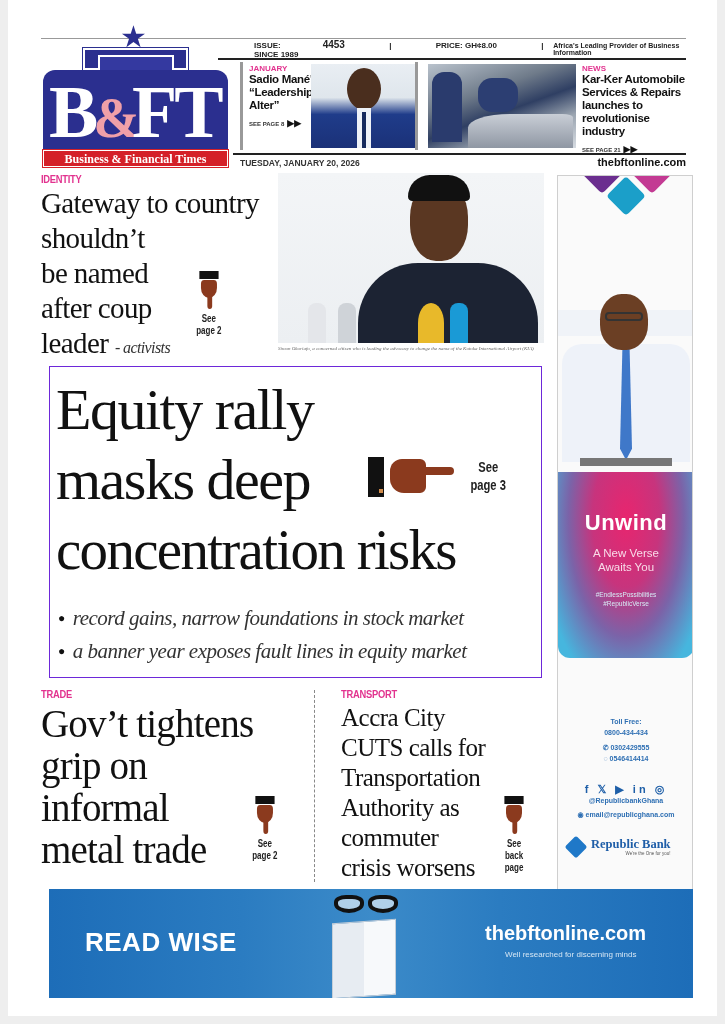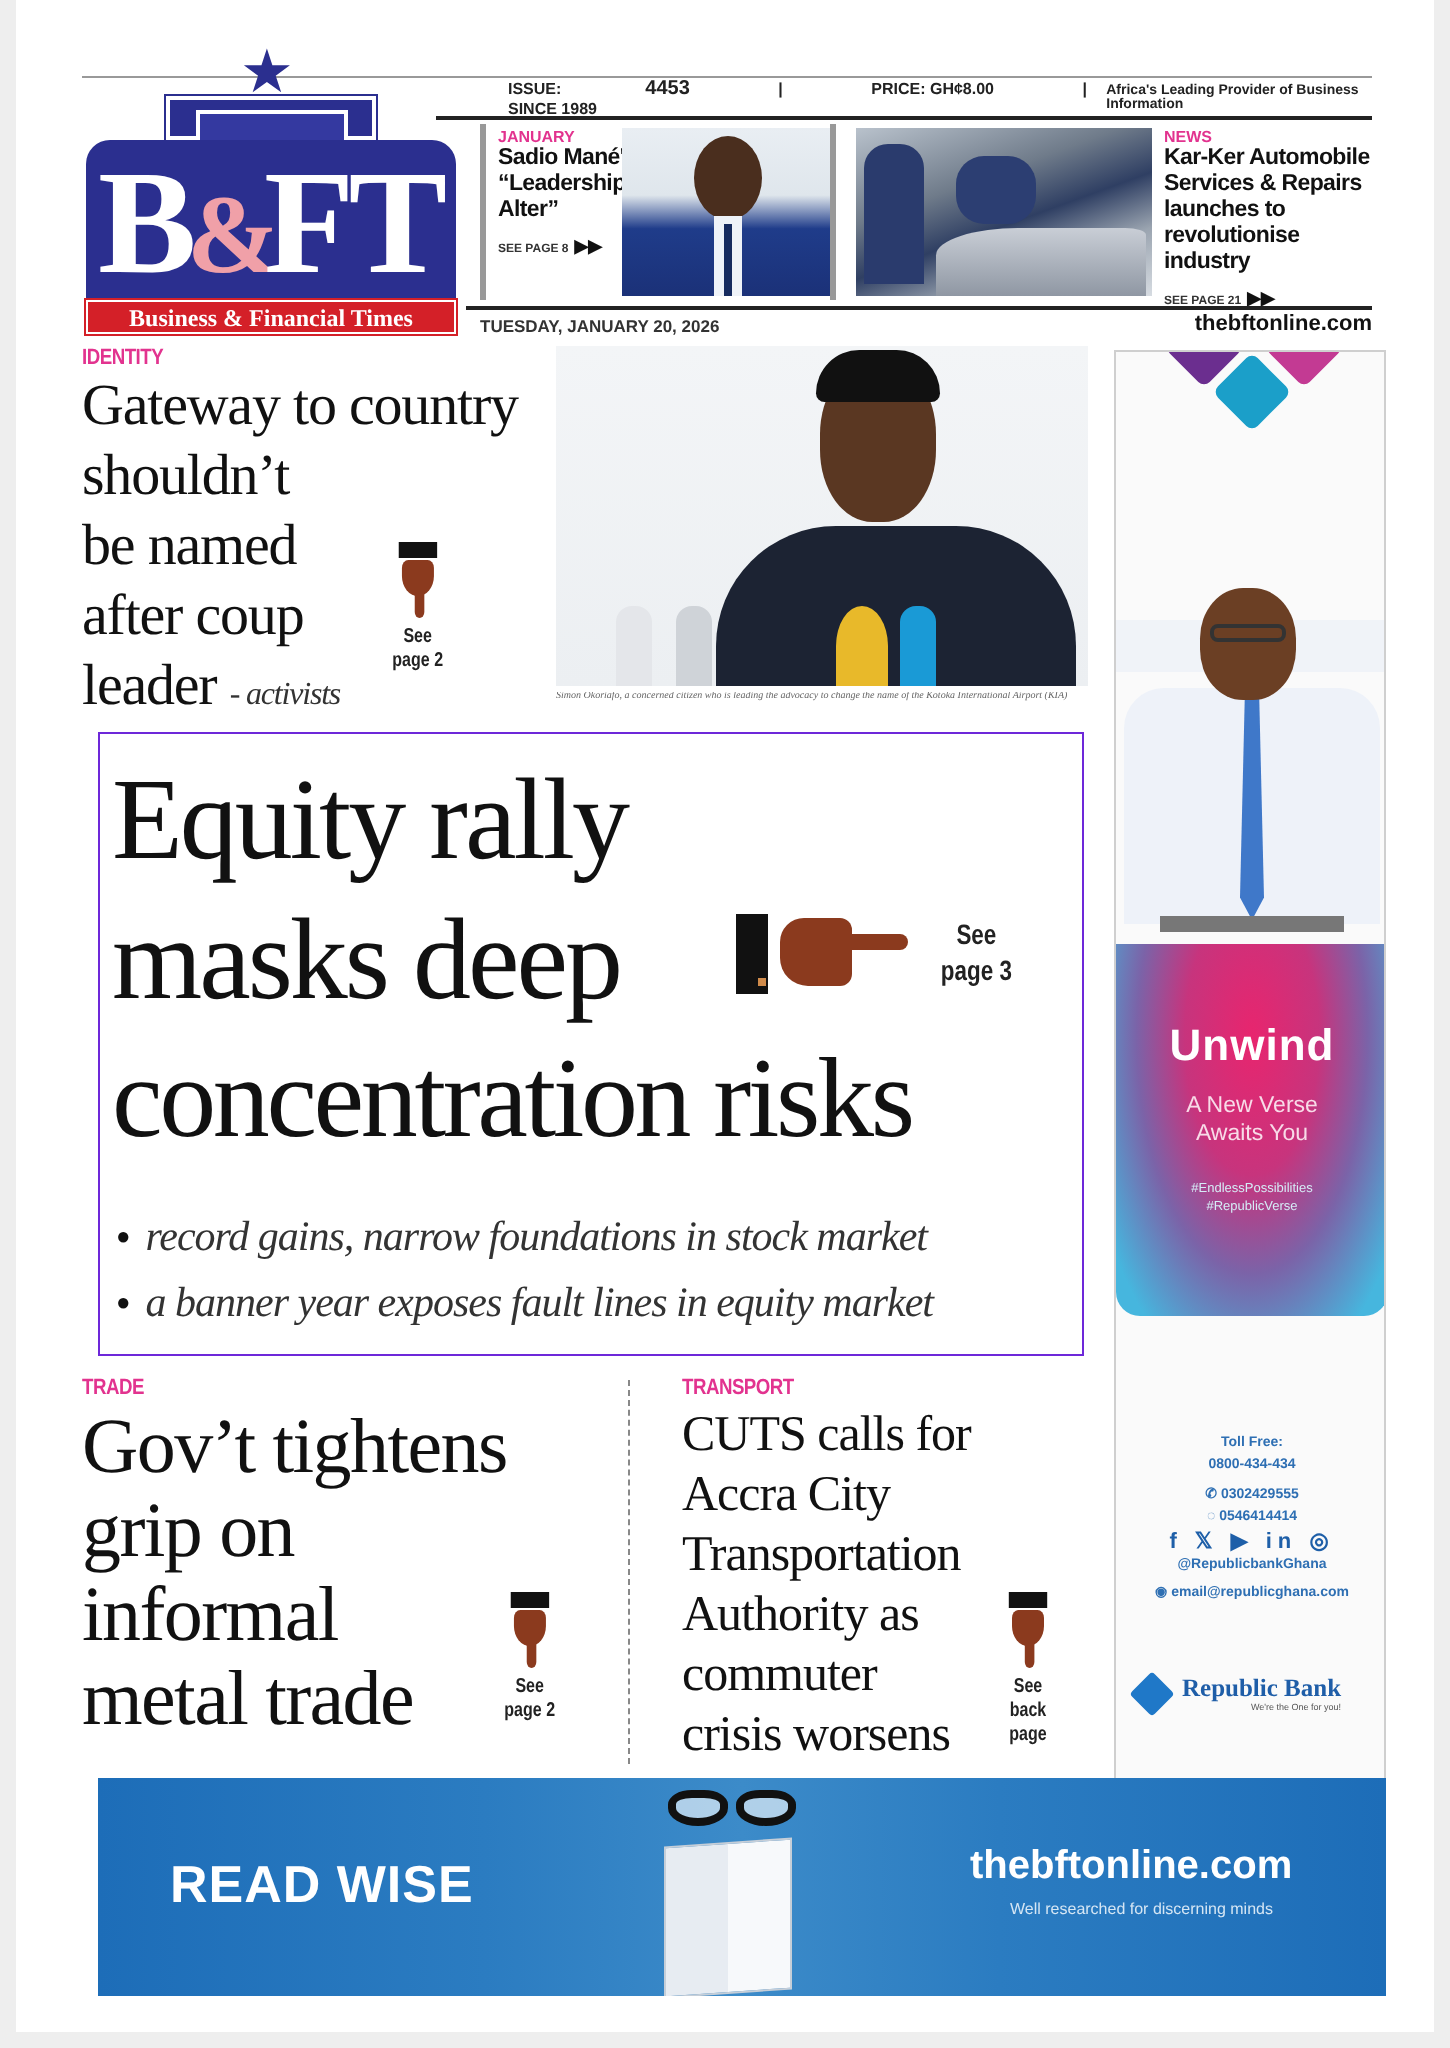--- a/index.html
+++ b/index.html
@@ -97,21 +97,21 @@
   .man .glasses { position: absolute; left: 47px; top: 40px; width: 38px; height: 9px; border: 2px solid #333; border-radius: 4px; }
   .man .shirt { position: absolute; left: 4px; top: 72px; width: 128px; height: 118px; background: #eef2f9; border-radius: 20px 20px 0 0; }
   .man .tie { position: absolute; left: 62px; top: 76px; width: 12px; height: 112px; background: #3f78c9; clip-path: polygon(20% 0, 80% 0, 100% 90%, 50% 100%, 0 90%); }
   .man .belt { position: absolute; left: 22px; top: 186px; width: 92px; height: 8px; background: #777; }
   .ad .promo { position: absolute; left: 0; top: 296px; width: 136px; height: 186px; background: radial-gradient(ellipse at 50% 25%, #e8256e 0%, #c7347d 35%, #7b63a8 60%, #46b6de 90%); border-radius: 0 0 12px 12px; color: #fff; text-align: center; }
   .promo .title { margin-top: 38px; font-size: 22px; font-weight: bold; letter-spacing: 0.5px; }
   .promo .sub { margin-top: 10px; font-size: 11.5px; line-height: 14px; color: #f8dbe8; }
   .promo .tags { margin-top: 16px; font-size: 6.5px; line-height: 9px; color: #d6ecf7; }
   .ad .contact { position: absolute; left: 0; top: 540px; width: 136px; text-align: center; color: #2e6fb3; font-size: 7px; line-height: 11px; font-weight: bold; }
   .contact .row { display: block; }
-  .contact .socials { font-size: 11px; color: #1e5fa8; margin: 2px 0 0; letter-spacing: 3px; }
+  .contact .socials { font-size: 11px; color: #1e5fa8; margin: 20px 0 0; letter-spacing: 3px; }
   .ad .bank { position: absolute; left: 10px; top: 662px; width: 120px; display: flex; align-items: center; }
   .bank .mark { width: 16px; height: 16px; background: #1f78c8; transform: rotate(45deg); margin-right: 7px; border-radius: 2px; }
   .bank .name { font-family: "Liberation Serif", serif; font-weight: bold; font-size: 12.5px; color: #1f5ea8; line-height: 13px; }
   .bank .slogan { font-size: 4.5px; color: #555; text-align: right; }
 
   
   .banner { position: absolute; left: 41px; top: 889px; width: 644px; height: 109px; background: linear-gradient(90deg, #1d6db8 0%, #2b7cc1 30%, #3c8bc9 50%, #2b7cc1 70%, #1d6db8 100%); overflow: hidden; }
   .banner .read { position: absolute; left: 36px; top: 38px; font-size: 26px; font-weight: bold; color: #fff; letter-spacing: 0.5px; }
   .banner .glasses { position: absolute; left: 283px; top: 4px; width: 70px; height: 22px; }
   .glasses .lens { position: absolute; top: 2px; width: 30px; height: 18px; border: 4px solid #111; border-radius: 40% 40% 50% 50%; background: rgba(255,255,255,0.6); }
@@ -248,22 +248,22 @@
       <div>See</div>
       <div>page 2</div>
     </div>
   </div>
 
   <div class="col-divider"></div>
 
   <div class="story-transport">
     <div class="kicker">TRANSPORT</div>
     <div class="headline">
+      <div>Accra City</div>
       <div>CUTS calls for</div>
-      <div>Accra City</div>
       <div>Transportation</div>
       <div>Authority as</div>
       <div>commuter</div>
       <div>crisis worsens</div>
     </div>
     <div class="see-block" style="left:150px; top:108px; width:46px;">
       <div class="hand-down">
           <div class="cuff"></div>
           <div class="palm"></div>
           <div class="finger"></div>

